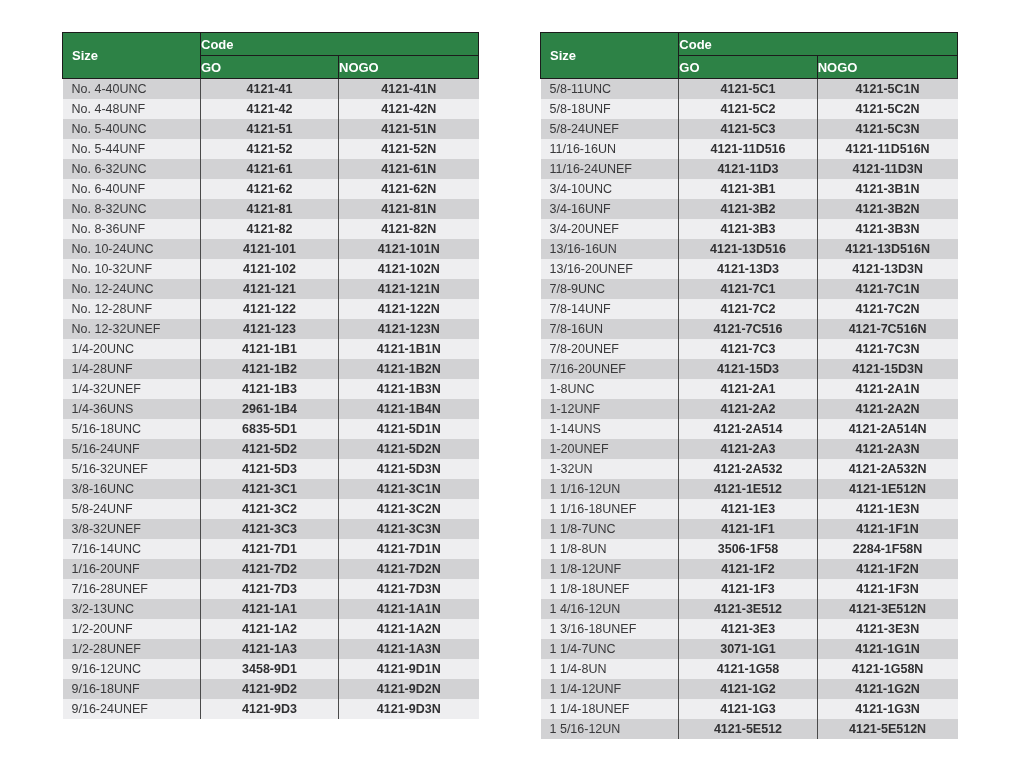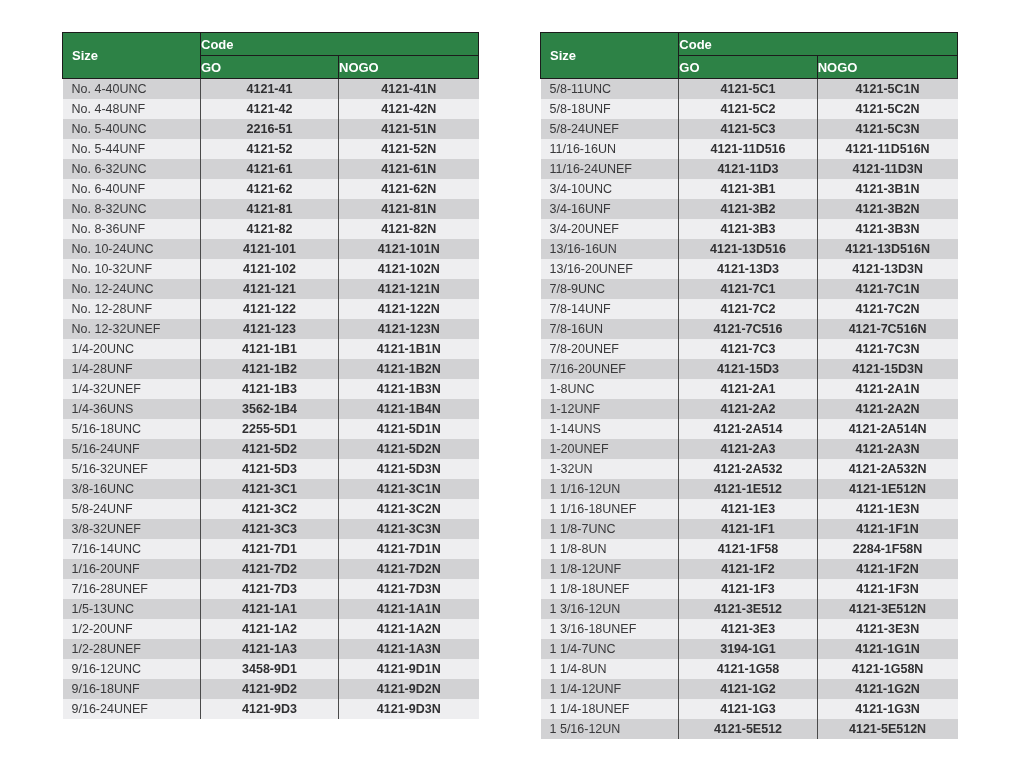--- a/index.html
+++ b/index.html
@@ -92,21 +92,21 @@
           <td class="code-cell">4121-41</td>
           <td class="code-cell">4121-41N</td>
         </tr>
         <tr class="stripe-light">
           <td class="size-cell">No. 4-48UNF</td>
           <td class="code-cell">4121-42</td>
           <td class="code-cell">4121-42N</td>
         </tr>
         <tr class="stripe-gray">
           <td class="size-cell">No. 5-40UNC</td>
-          <td class="code-cell">2216-51</td>
+          <td class="code-cell">4121-51</td>
           <td class="code-cell">4121-51N</td>
         </tr>
         <tr class="stripe-light">
           <td class="size-cell">No. 5-44UNF</td>
           <td class="code-cell">4121-52</td>
           <td class="code-cell">4121-52N</td>
         </tr>
         <tr class="stripe-gray">
           <td class="size-cell">No. 6-32UNC</td>
           <td class="code-cell">4121-61</td>
@@ -162,26 +162,26 @@
           <td class="code-cell">4121-1B2</td>
           <td class="code-cell">4121-1B2N</td>
         </tr>
         <tr class="stripe-light">
           <td class="size-cell">1/4-32UNEF</td>
           <td class="code-cell">4121-1B3</td>
           <td class="code-cell">4121-1B3N</td>
         </tr>
         <tr class="stripe-gray">
           <td class="size-cell">1/4-36UNS</td>
-          <td class="code-cell">3562-1B4</td>
+          <td class="code-cell">2961-1B4</td>
           <td class="code-cell">4121-1B4N</td>
         </tr>
         <tr class="stripe-light">
           <td class="size-cell">5/16-18UNC</td>
-          <td class="code-cell">2255-5D1</td>
+          <td class="code-cell">6835-5D1</td>
           <td class="code-cell">4121-5D1N</td>
         </tr>
         <tr class="stripe-gray">
           <td class="size-cell">5/16-24UNF</td>
           <td class="code-cell">4121-5D2</td>
           <td class="code-cell">4121-5D2N</td>
         </tr>
         <tr class="stripe-light">
           <td class="size-cell">5/16-32UNEF</td>
           <td class="code-cell">4121-5D3</td>
@@ -211,21 +211,21 @@
           <td class="size-cell">1/16-20UNF</td>
           <td class="code-cell">4121-7D2</td>
           <td class="code-cell">4121-7D2N</td>
         </tr>
         <tr class="stripe-light">
           <td class="size-cell">7/16-28UNEF</td>
           <td class="code-cell">4121-7D3</td>
           <td class="code-cell">4121-7D3N</td>
         </tr>
         <tr class="stripe-gray">
-          <td class="size-cell">1/5-13UNC</td>
+          <td class="size-cell">3/2-13UNC</td>
           <td class="code-cell">4121-1A1</td>
           <td class="code-cell">4121-1A1N</td>
         </tr>
         <tr class="stripe-light">
           <td class="size-cell">1/2-20UNF</td>
           <td class="code-cell">4121-1A2</td>
           <td class="code-cell">4121-1A2N</td>
         </tr>
         <tr class="stripe-gray">
           <td class="size-cell">1/2-28UNEF</td>
@@ -377,46 +377,46 @@
           <td class="code-cell">4121-1E3</td>
           <td class="code-cell">4121-1E3N</td>
         </tr>
         <tr class="stripe-gray">
           <td class="size-cell">1 1/8-7UNC</td>
           <td class="code-cell">4121-1F1</td>
           <td class="code-cell">4121-1F1N</td>
         </tr>
         <tr class="stripe-light">
           <td class="size-cell">1 1/8-8UN</td>
-          <td class="code-cell">4121-1F58</td>
+          <td class="code-cell">3506-1F58</td>
           <td class="code-cell">2284-1F58N</td>
         </tr>
         <tr class="stripe-gray">
           <td class="size-cell">1 1/8-12UNF</td>
           <td class="code-cell">4121-1F2</td>
           <td class="code-cell">4121-1F2N</td>
         </tr>
         <tr class="stripe-light">
           <td class="size-cell">1 1/8-18UNEF</td>
           <td class="code-cell">4121-1F3</td>
           <td class="code-cell">4121-1F3N</td>
         </tr>
         <tr class="stripe-gray">
-          <td class="size-cell">1 3/16-12UN</td>
+          <td class="size-cell">1 4/16-12UN</td>
           <td class="code-cell">4121-3E512</td>
           <td class="code-cell">4121-3E512N</td>
         </tr>
         <tr class="stripe-light">
           <td class="size-cell">1 3/16-18UNEF</td>
           <td class="code-cell">4121-3E3</td>
           <td class="code-cell">4121-3E3N</td>
         </tr>
         <tr class="stripe-gray">
           <td class="size-cell">1 1/4-7UNC</td>
-          <td class="code-cell">3194-1G1</td>
+          <td class="code-cell">3071-1G1</td>
           <td class="code-cell">4121-1G1N</td>
         </tr>
         <tr class="stripe-light">
           <td class="size-cell">1 1/4-8UN</td>
           <td class="code-cell">4121-1G58</td>
           <td class="code-cell">4121-1G58N</td>
         </tr>
         <tr class="stripe-gray">
           <td class="size-cell">1 1/4-12UNF</td>
           <td class="code-cell">4121-1G2</td>

